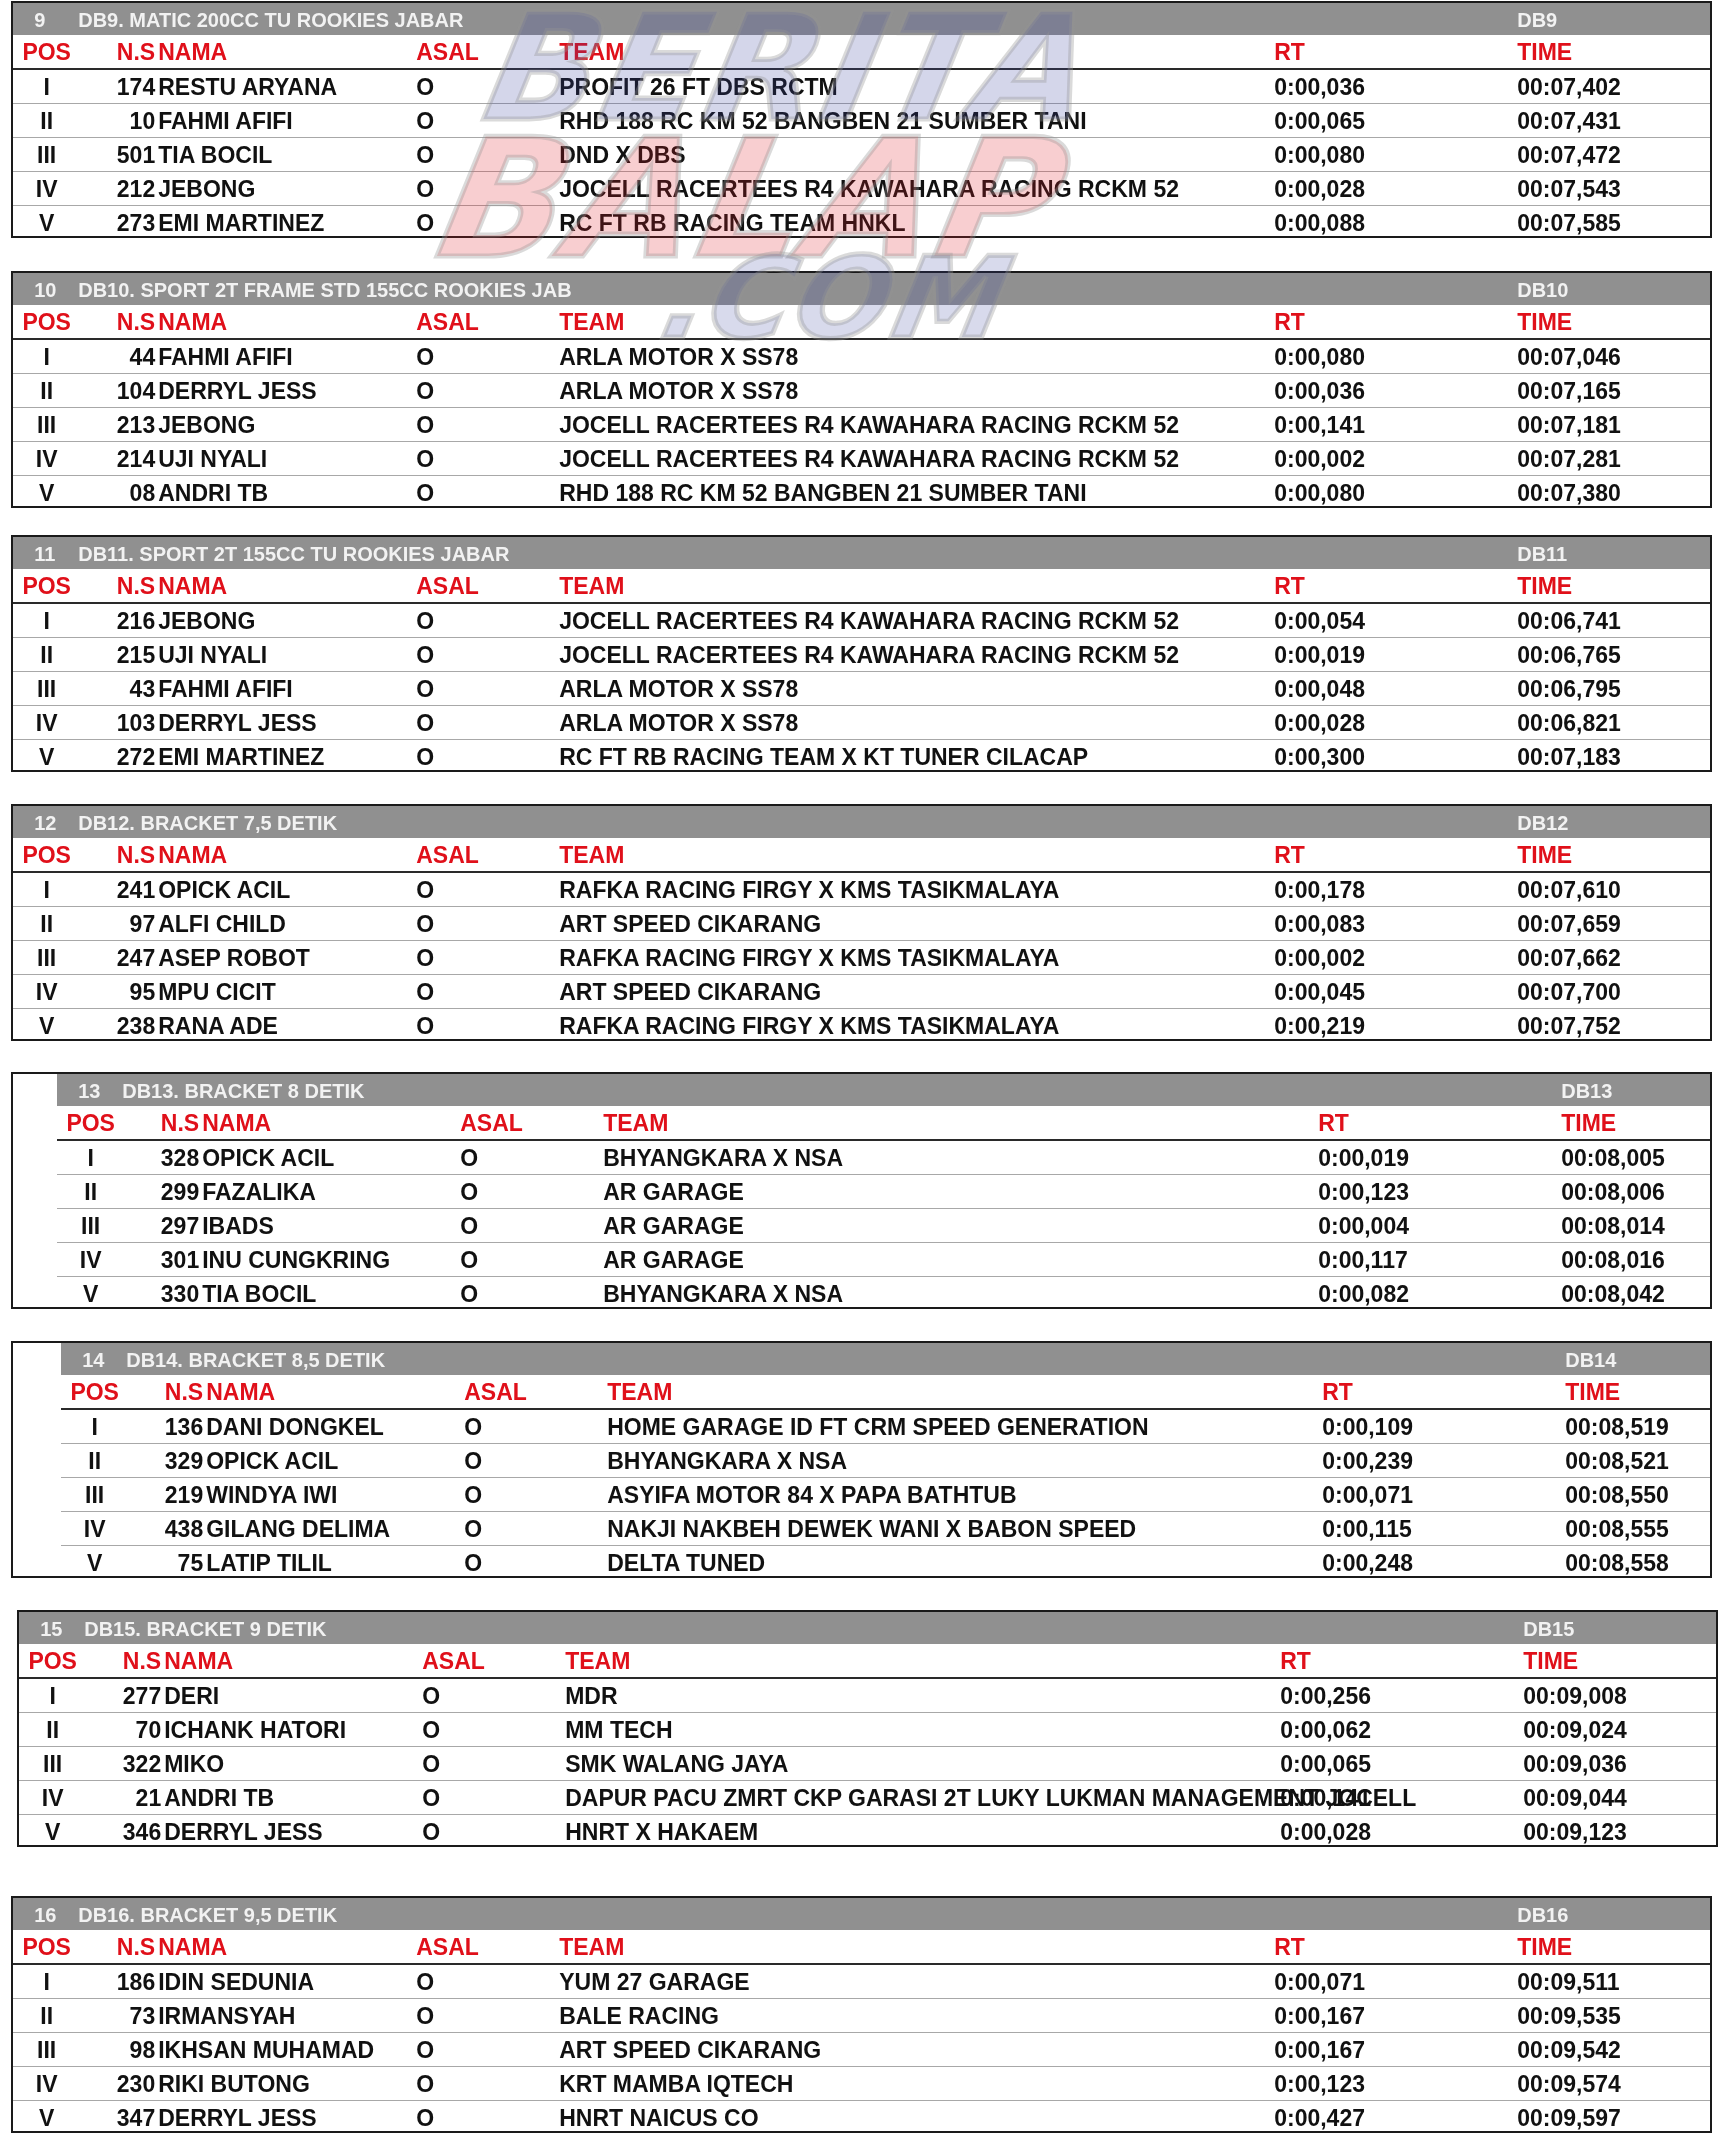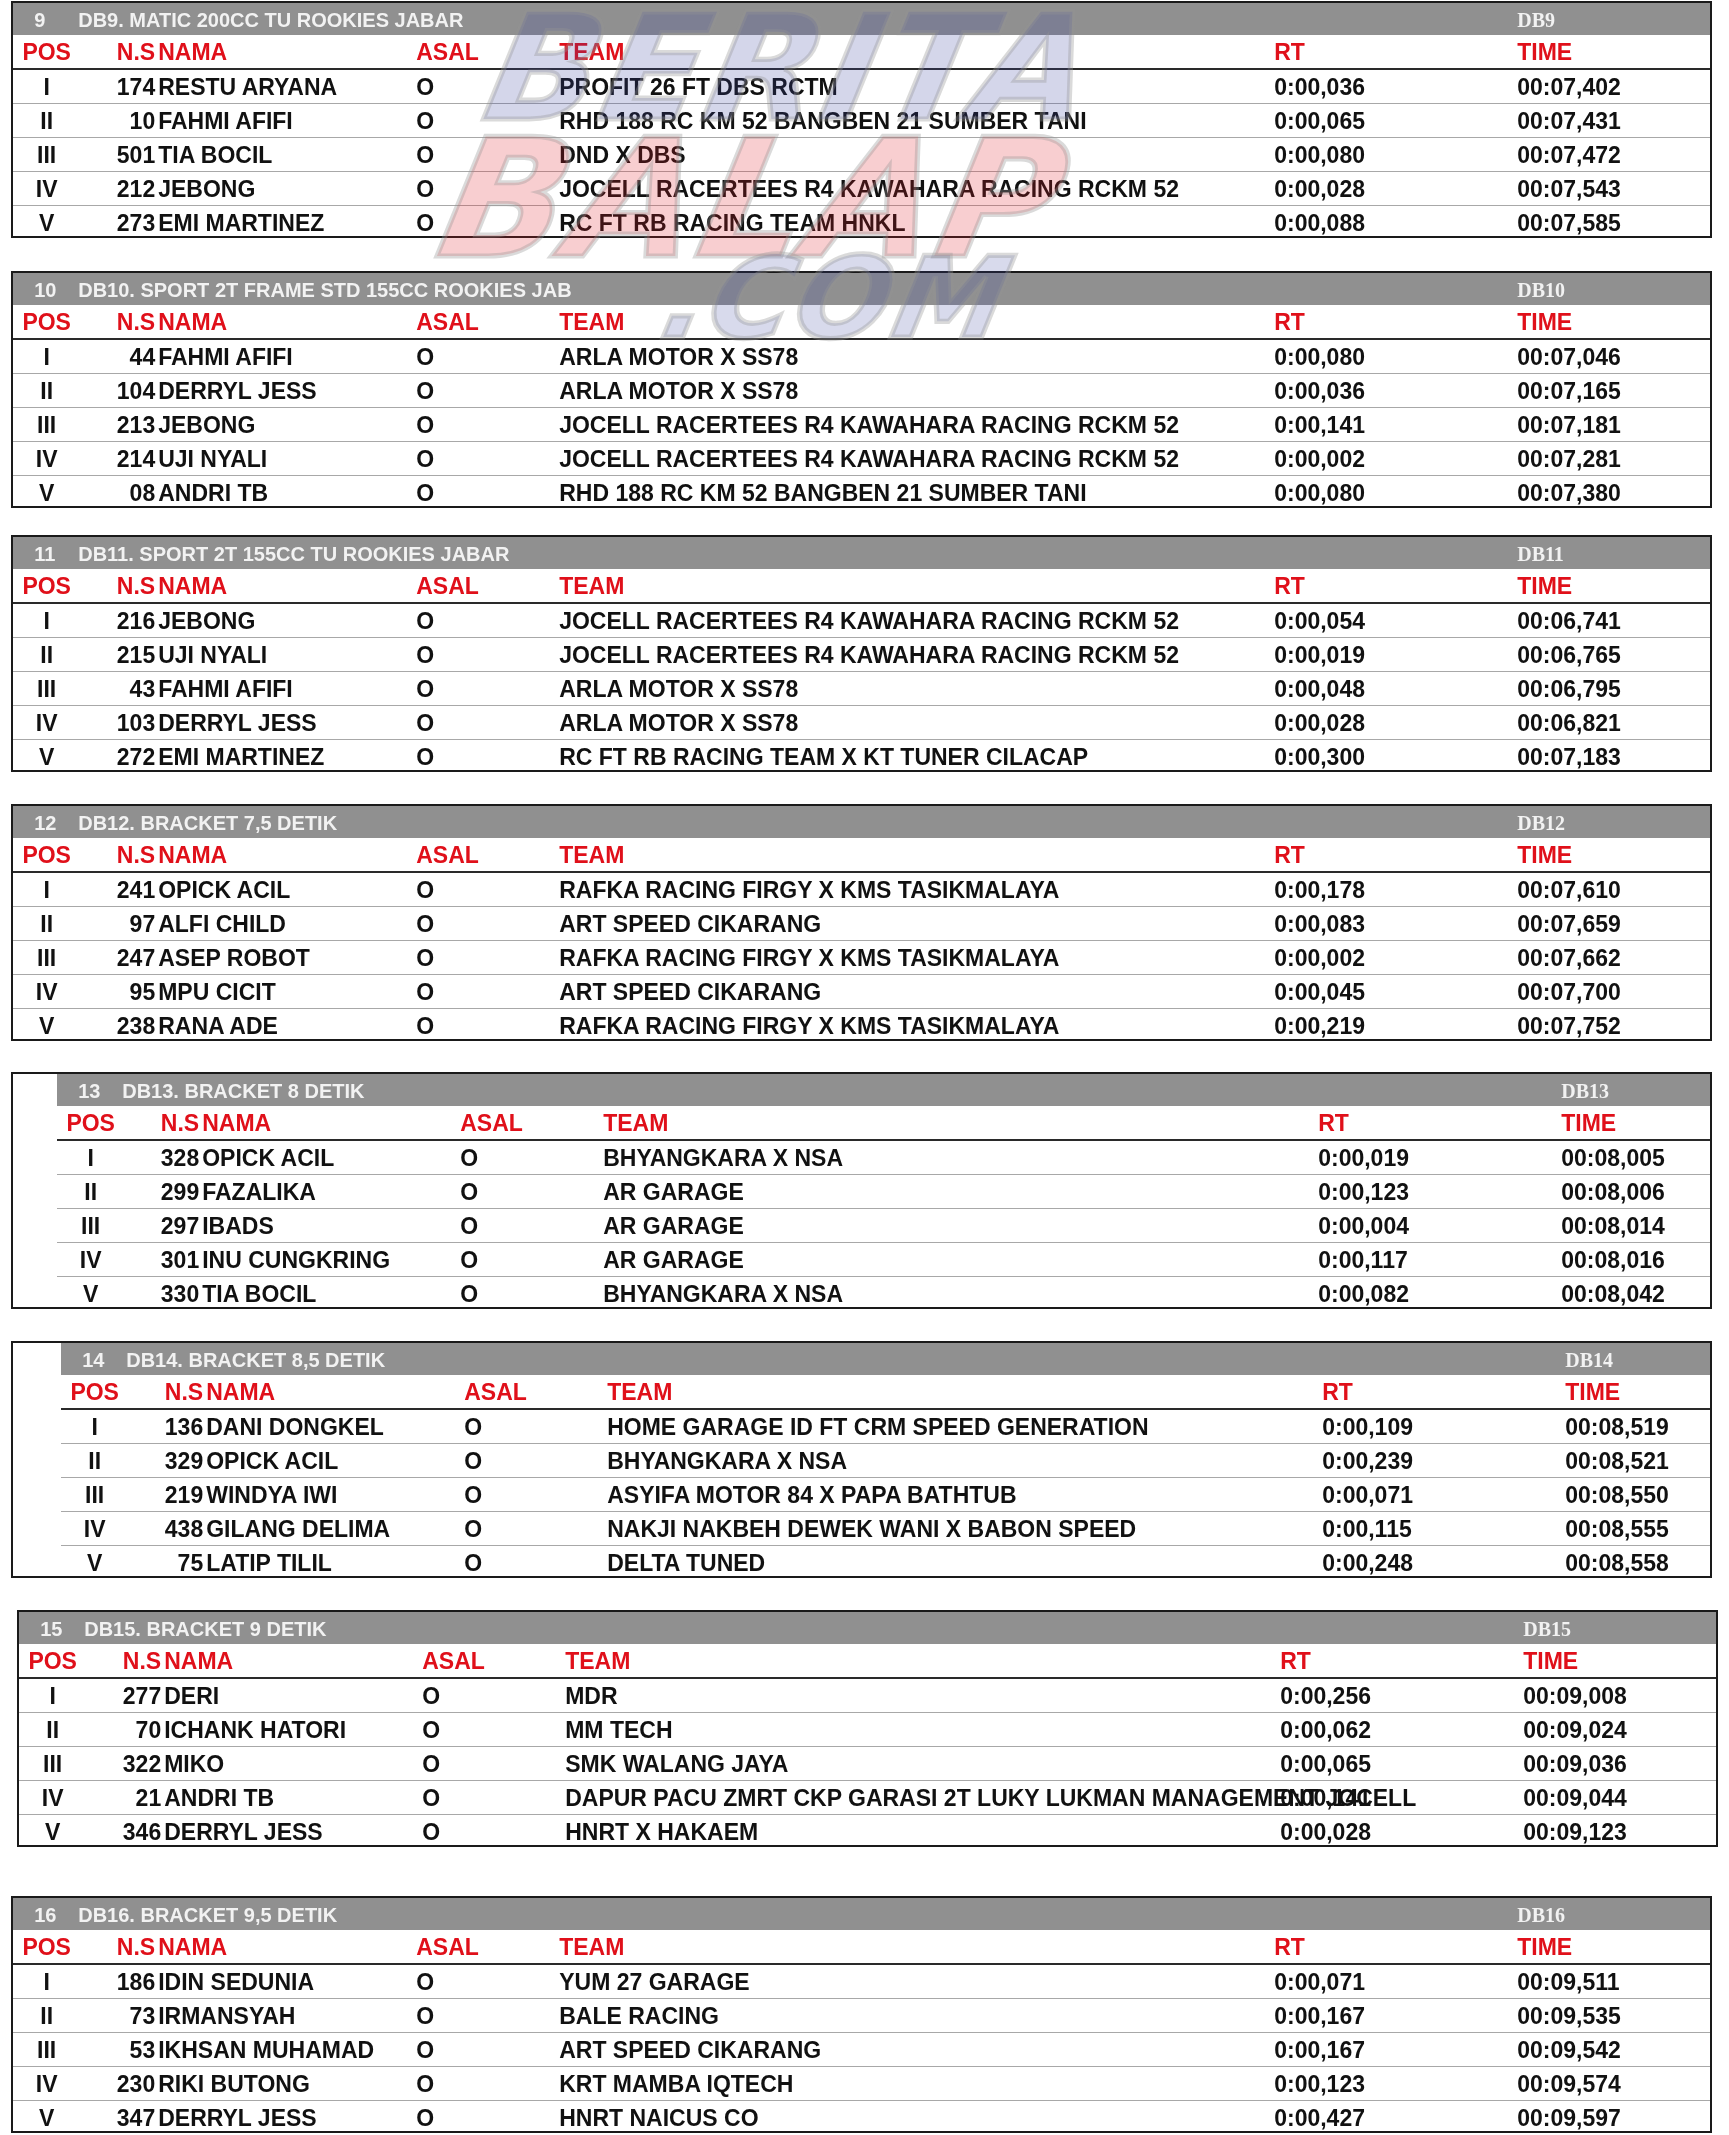--- a/index.html
+++ b/index.html
@@ -12,21 +12,21 @@
   .wm-1 { left: 35px; top: -17.3px; font-size: 147px; color: rgba(60,70,160,0.22); }
   .wm-2 { left: 17.3px; top: 104px; font-size: 164px; color: rgba(225,30,40,0.22); }
   .wm-3 { left: 259px; top: 233px; font-size: 112px; color: rgba(60,70,160,0.20); }
 
   .block { position: absolute; left: 11.2px; width: 1701px; height: 237px;
            border: 2.6px solid #1a1a1a; box-sizing: border-box; background: #fff; }
   .cat-row { position: relative; height: 32px; background: #909090; color: #f2f2f2;
              font-weight: bold; font-size: 20px; line-height: 35px; }
   .cat-num { position: absolute; left: 21px; top: 0; width: 35px; }
   .cat-title { position: absolute; left: 65px; top: 0; white-space: nowrap; overflow: hidden; width: 493px; }
-  .cat-code { position: absolute; left: 1504px; top: 0; font-family: Liberation Serif, serif; }
+  .cat-code { position: absolute; left: 1504px; top: 0; }
   .hdr-row, .data-row { position: relative; height: 34px; line-height: 35px; font-size: 23px; font-weight: bold; }
   .hdr-row { color: #e0101a; border-bottom: 2.6px solid #2a2a2a; height: 33px; }
   .data-row { color: #111; border-bottom: 1.7px solid #a8a8a8; box-sizing: border-box; }
   .data-row:last-child { border-bottom: none; }
   .c-pos { position: absolute; left: 0; width: 67px; text-align: center; }
   .c-ns { position: absolute; left: 83px; width: 59px; text-align: right; }
   .hdr-row .c-pos { text-align: center; }
   .c-nama { position: absolute; left: 145px; }
   .c-asal { position: absolute; left: 403px; }
   .c-team { position: absolute; left: 546px; white-space: nowrap; }
@@ -492,21 +492,21 @@
         <span class="c-pos">II</span>
         <span class="c-ns">73</span>
         <span class="c-nama">IRMANSYAH</span>
         <span class="c-asal">O</span>
         <span class="c-team">BALE RACING</span>
         <span class="c-rt">0:00,167</span>
         <span class="c-time">00:09,535</span>
       </div>
       <div class="data-row">
         <span class="c-pos">III</span>
-        <span class="c-ns">53</span>
+        <span class="c-ns">98</span>
         <span class="c-nama">IKHSAN MUHAMAD</span>
         <span class="c-asal">O</span>
         <span class="c-team">ART SPEED CIKARANG</span>
         <span class="c-rt">0:00,167</span>
         <span class="c-time">00:09,542</span>
       </div>
       <div class="data-row">
         <span class="c-pos">IV</span>
         <span class="c-ns">230</span>
         <span class="c-nama">RIKI BUTONG</span>

